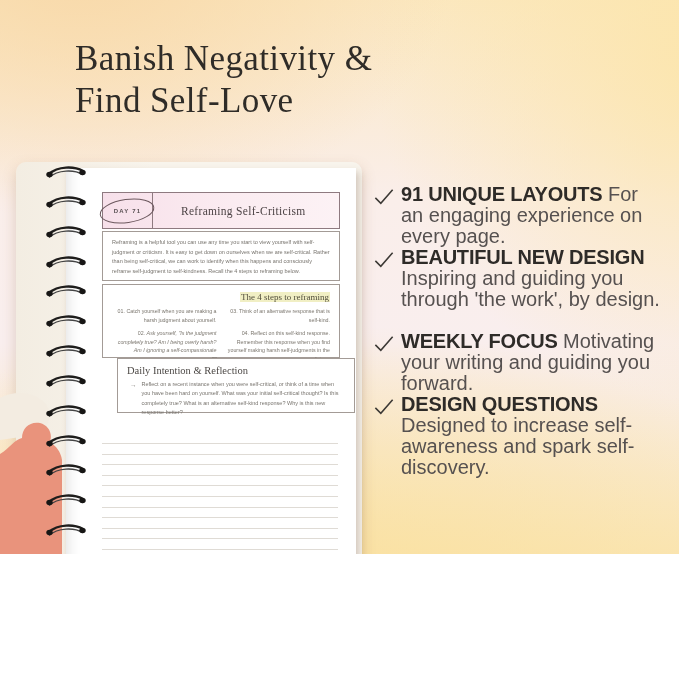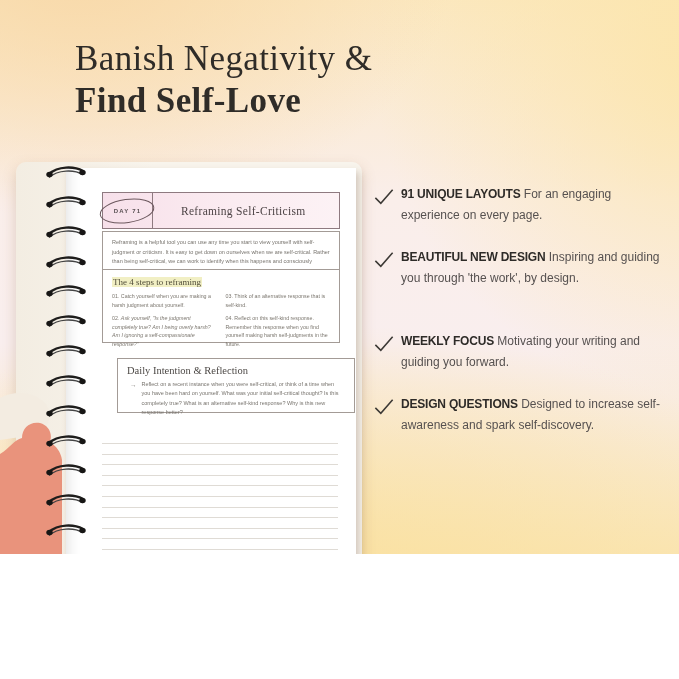--- a/index.html
+++ b/index.html
@@ -8,21 +8,21 @@
     font-family:"Liberation Sans",sans-serif;
     background:
       radial-gradient(620px 420px at 12% -6%, rgba(248,216,168,.95), rgba(248,216,168,0) 60%),
       radial-gradient(560px 560px at 106% 10%, rgba(252,229,170,.95), rgba(252,229,170,0) 62%),
       radial-gradient(820px 420px at 45% 110%, rgba(250,224,158,.95), rgba(250,224,158,0) 68%),
       linear-gradient(180deg,#FBE8C2 0%,#FAEEEA 36%,#F9EEEE 62%,#FAE6B6 100%);
   }
   
   .headline{position:absolute;left:75px;top:38px;font-family:"Liberation Serif",serif;
     color:#2F2C28;font-size:35px;line-height:42px;letter-spacing:.4px;}
-  .headline .l2{font-weight:bold;}
+  .headline .l2{font-weight:normal;}
   
   .book-shadow{position:absolute;left:34px;top:568px;width:330px;height:20px;
     background:radial-gradient(closest-side,rgba(130,95,55,.38),rgba(130,95,55,0));
     filter:blur(4px);}
   .cover{position:absolute;left:16px;top:162px;width:346px;height:421px;border-radius:10px;
     background:linear-gradient(90deg,#F3EDE2,#F8F4EC 40%);box-shadow:0 6px 14px rgba(140,100,60,.25);}
   .hand{position:absolute;left:0;top:388px;width:72px;height:191px;}
   .page{position:absolute;left:66px;top:168px;width:290px;height:408px;background:#fff;
     box-shadow:3px 4px 7px rgba(110,80,60,.28), inset 14px 0 14px -12px rgba(0,0,0,.12);}
   .coils{position:absolute;left:45px;top:163px;width:42px;height:405px;
@@ -32,40 +32,40 @@
   .pbox{position:absolute;border:1px solid #A39B96;background:#fff;box-sizing:border-box;}
   .hdr-box{left:36px;top:24px;width:238px;height:37px;border-color:#8E7A80;
     background:linear-gradient(90deg,#F7E0EA,#FBECF1 55%,#FCF2F5);display:flex;}
   .day-cell{width:49px;flex:none;border-right:1px solid #8E7A80;display:flex;align-items:center;
     justify-content:center;font-size:6px;letter-spacing:1.2px;color:#584F52;font-weight:bold;}
   .day-ellipse{position:absolute;left:-7px;top:1px;pointer-events:none;}
   .hdr-title{flex:1;display:flex;align-items:center;padding-left:28px;
     font-family:"Liberation Serif",serif;font-size:11.5px;color:#4C4345;letter-spacing:.3px;}
   .intro-box{left:36px;top:63px;width:238px;height:50px;padding:6px 9px;
     font-size:5.5px;line-height:9.6px;color:#78746E;}
-  .steps-box{left:36px;top:101px;width:238px;height:74px;padding:7px 9px;}
+  .steps-box{left:36px;top:116px;width:238px;height:74px;padding:7px 9px;text-align:right;}
   .steps-heading{font-family:"Liberation Serif",serif;font-size:9px;color:#514D3A;}
   .steps-heading .hl{background:#F1EFC4;padding:0 1px;}
   .steps-cols{display:flex;gap:9px;margin-top:5px;}
   .steps-col{width:105px;}
   .step{font-size:5.3px;line-height:8.6px;color:#7B766E;margin-bottom:5px;}
   .step .italic{font-style:italic;}
   .reflect-box{left:36px;top:190px;width:238px;height:55px;padding:6px 9px;margin-left:15px;}
   .reflect-heading{font-family:"Liberation Serif",serif;font-size:10.5px;color:#4C4845;}
   .reflect-row{display:flex;gap:5px;margin-top:4px;padding-left:3px;}
   .reflect-arrow{font-size:6.5px;color:#8A8680;flex:none;line-height:9.3px;}
   .reflect-text{font-size:5.5px;line-height:9.3px;color:#78746E;width:202px;}
   .ruled{position:absolute;left:36px;top:275px;width:236px;}
   .rline{height:9.6px;border-top:1px solid #DFDBD5;}
   .page-num{position:absolute;right:24px;bottom:12px;font-size:5px;font-weight:bold;
     letter-spacing:1.3px;color:#6E6A66;}
   
   .feat{position:absolute;left:374px;width:292px;display:flex;gap:7px;}
   .feat svg{flex:none;margin-top:4px;}
-  .feat p{margin:0;font-size:12px;line-height:21px;color:#565150;width:262px;}
+  .feat p{margin:0;font-size:20px;line-height:21px;color:#565150;width:262px;}
   .feat b{color:#2E2B28;letter-spacing:-.2px;}
   .f1{top:184px}.f2{top:247px}.f3{top:331px}.f4{top:394px}.f5{top:477px}
   
   .logo-icon{position:absolute;left:582px;top:584px;}
   .wordmark{position:absolute;left:524px;top:622px;width:160px;text-align:center;
     font-family:"Liberation Serif",serif;font-size:27px;color:#DB8B32;letter-spacing:.5px;}
 </style>
 </head>
 <body>
 

